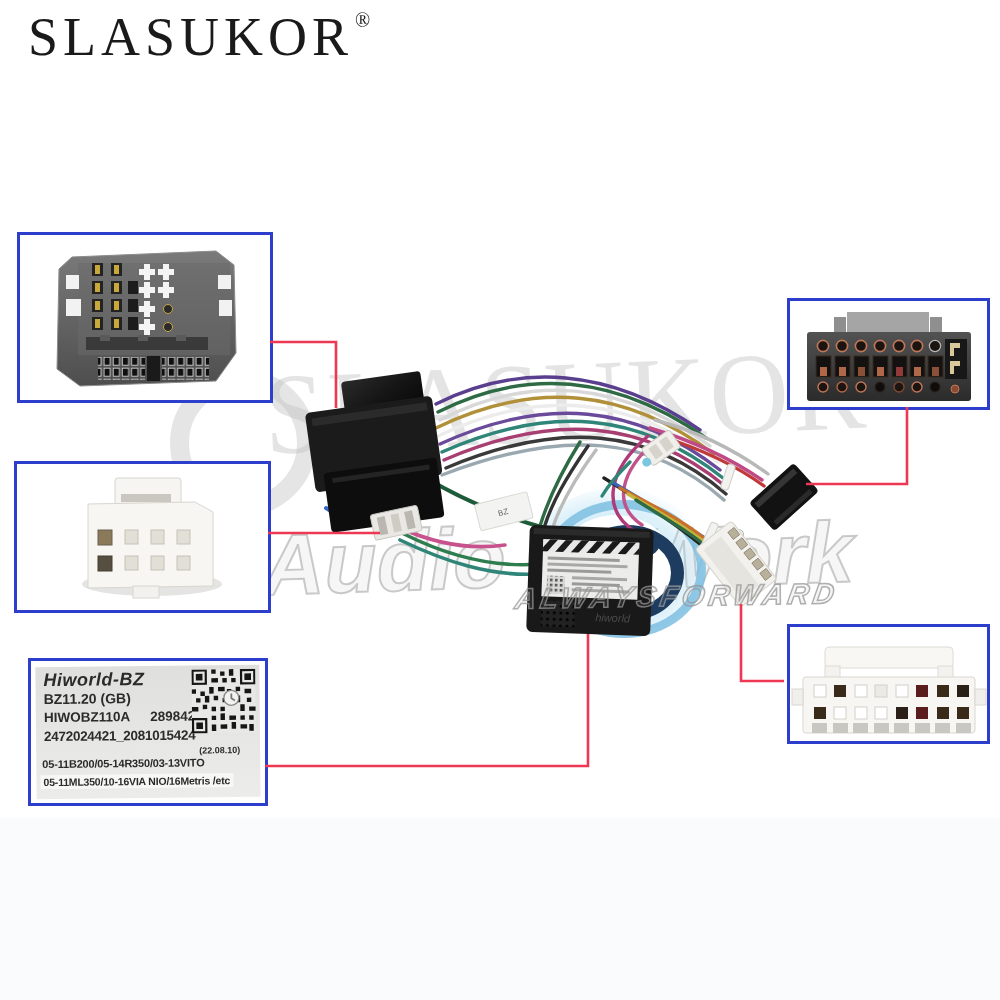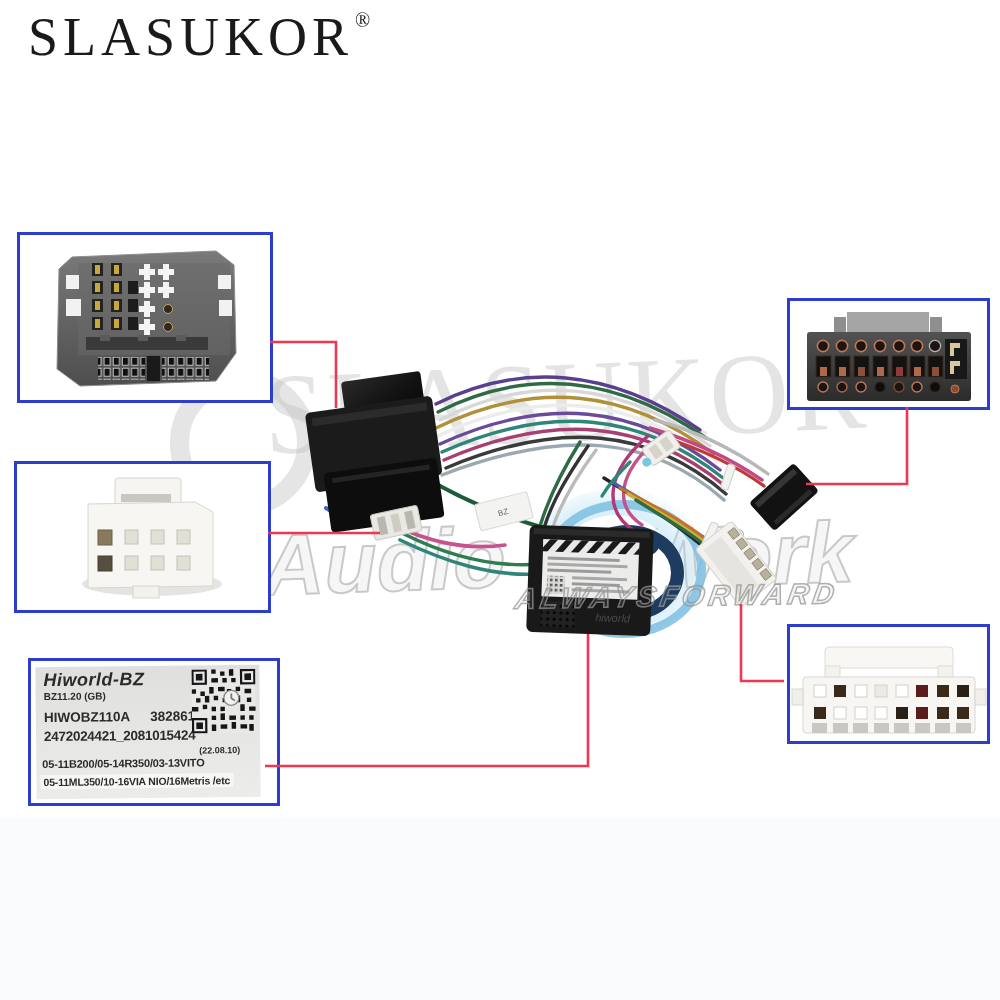--- a/index.html
+++ b/index.html
@@ -30,28 +30,28 @@
   .swirl .ring1{position:absolute;left:14px;top:12px;width:146px;height:120px;border-radius:50%;
         border:9px solid rgba(125,190,225,.85);}
   .swirl .white{position:absolute;left:32px;top:27px;width:112px;height:92px;border-radius:50%;background:#fff;}
   .swirl .ring2{position:absolute;left:44px;top:37px;width:86px;height:70px;border-radius:50%;
         border:13px solid #1d3c5f;background:#fff;}
   .swirl .blob{position:absolute;left:102px;top:42px;width:30px;height:26px;border-radius:50%;background:#1d3c5f;}
   
   .callout{position:absolute;border:3px solid var(--blue);background:#fff;z-index:20;}
   .box1{left:17px;top:232px;width:250px;height:165px;}
   .box2{left:14px;top:461px;width:251px;height:146px;}
-  .box3{left:28px;top:658px;width:234px;height:142px;padding-left:12px;}
+  .box3{left:28px;top:658px;width:234px;height:142px;}
   .box4{left:787px;top:298px;width:197px;height:106px;}
   .box5{left:787px;top:624px;width:197px;height:114px;}
   
   .plabel{position:absolute;left:5px;top:5px;width:224px;height:132px;background:linear-gradient(#dfdfdd,#ececea);
           transform:rotate(-.6deg);color:#2b2b2b;overflow:hidden;}
   .plabel .t1{position:absolute;left:8px;top:3px;font-size:18px;font-weight:bold;font-style:italic;letter-spacing:.5px;}
-  .plabel .t2{position:absolute;left:8px;top:24px;font-size:10px;font-weight:bold;}
+  .plabel .t2{position:absolute;left:8px;top:24px;font-size:14px;font-weight:bold;}
   .plabel .t3{position:absolute;left:8px;top:43px;font-size:13.5px;font-weight:bold;display:flex;gap:20px;}
   .plabel .t4{position:absolute;left:8px;top:62px;font-size:13.5px;font-weight:bold;letter-spacing:-.3px;}
   .plabel .date{position:absolute;right:20px;top:80px;font-size:9px;font-weight:bold;}
   .plabel .t5{position:absolute;left:6px;top:91px;font-size:11px;font-weight:bold;letter-spacing:-.2px;}
   .plabel .t6{position:absolute;left:4px;top:108px;font-size:10.5px;font-weight:bold;letter-spacing:-.2px;
               background:#f7f7f5;padding:1px 3px;}
   .plabel .qr{position:absolute;right:4px;top:4px;}
   
   .bottomband{position:absolute;left:0;top:818px;width:1000px;height:182px;background:#fafbfc;z-index:1;}
   
@@ -293,21 +293,21 @@
       </g>
     </svg>
   </div>
 
   <div class="callout box3">
     <div class="plabel">
       <div class="t1">Hiworld-BZ</div>
       <div class="t2">BZ11.20 (GB)</div>
       <div class="t3">
         <span>HIWOBZ110A</span>
-        <span>382861</span>
+        <span>289842</span>
       </div>
       <div class="t4">2472024421_2081015424</div>
       <div class="date">(22.08.10)</div>
       <div class="t5">05-11B200/05-14R350/03-13VITO</div>
       <div class="t6">05-11ML350/10-16VIA NIO/16Metris /etc</div>
       <svg class="qr" width="64" height="64" viewBox="0 0 29 29">
         <rect width="29" height="29" fill="#e8e8e6"></rect>
         <g fill="#161616">
           <rect x="0" y="0" width="7" height="7"></rect>
             <rect x="22" y="0" width="7" height="7"></rect>

